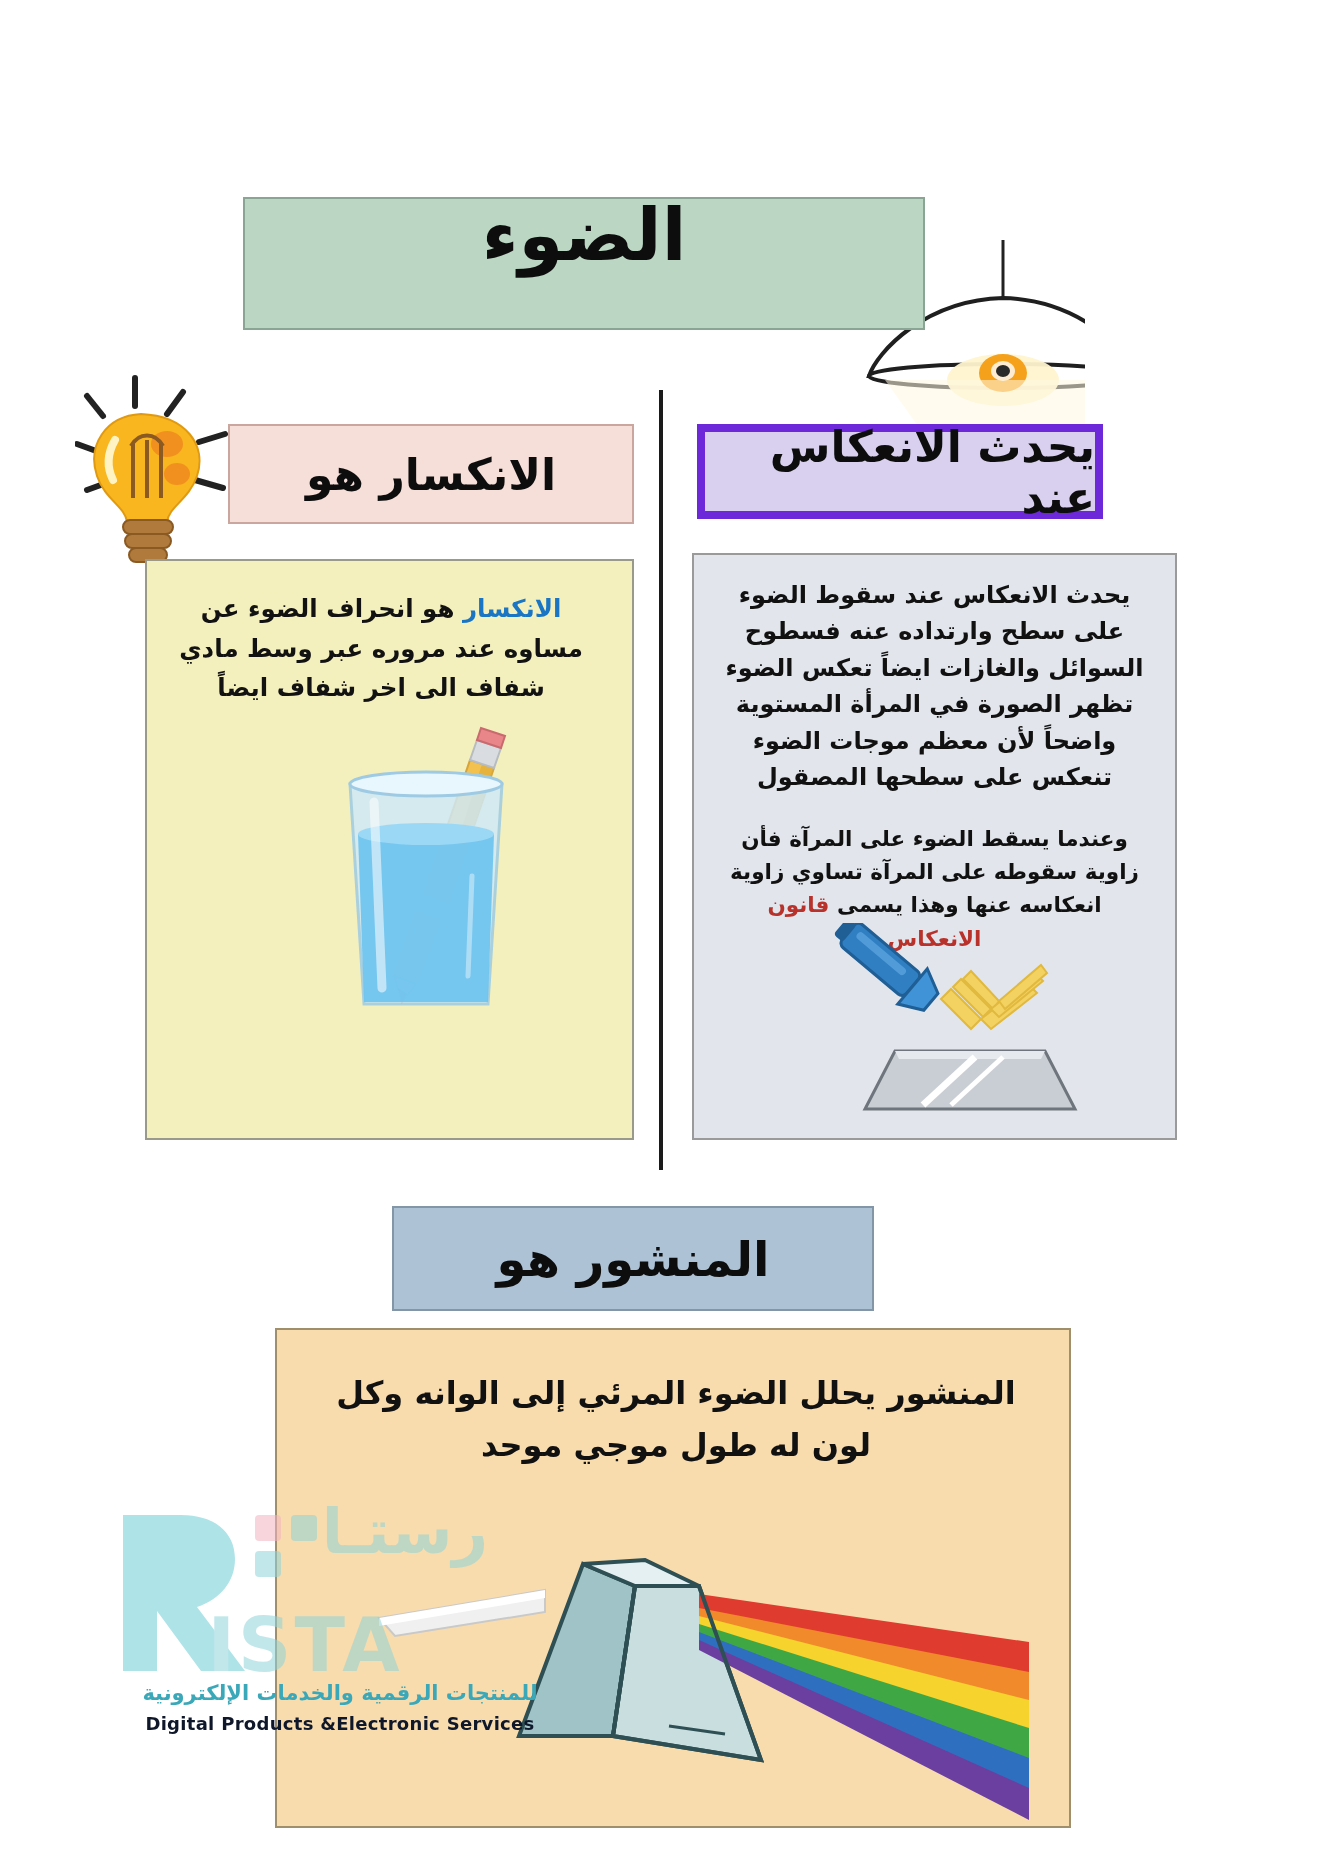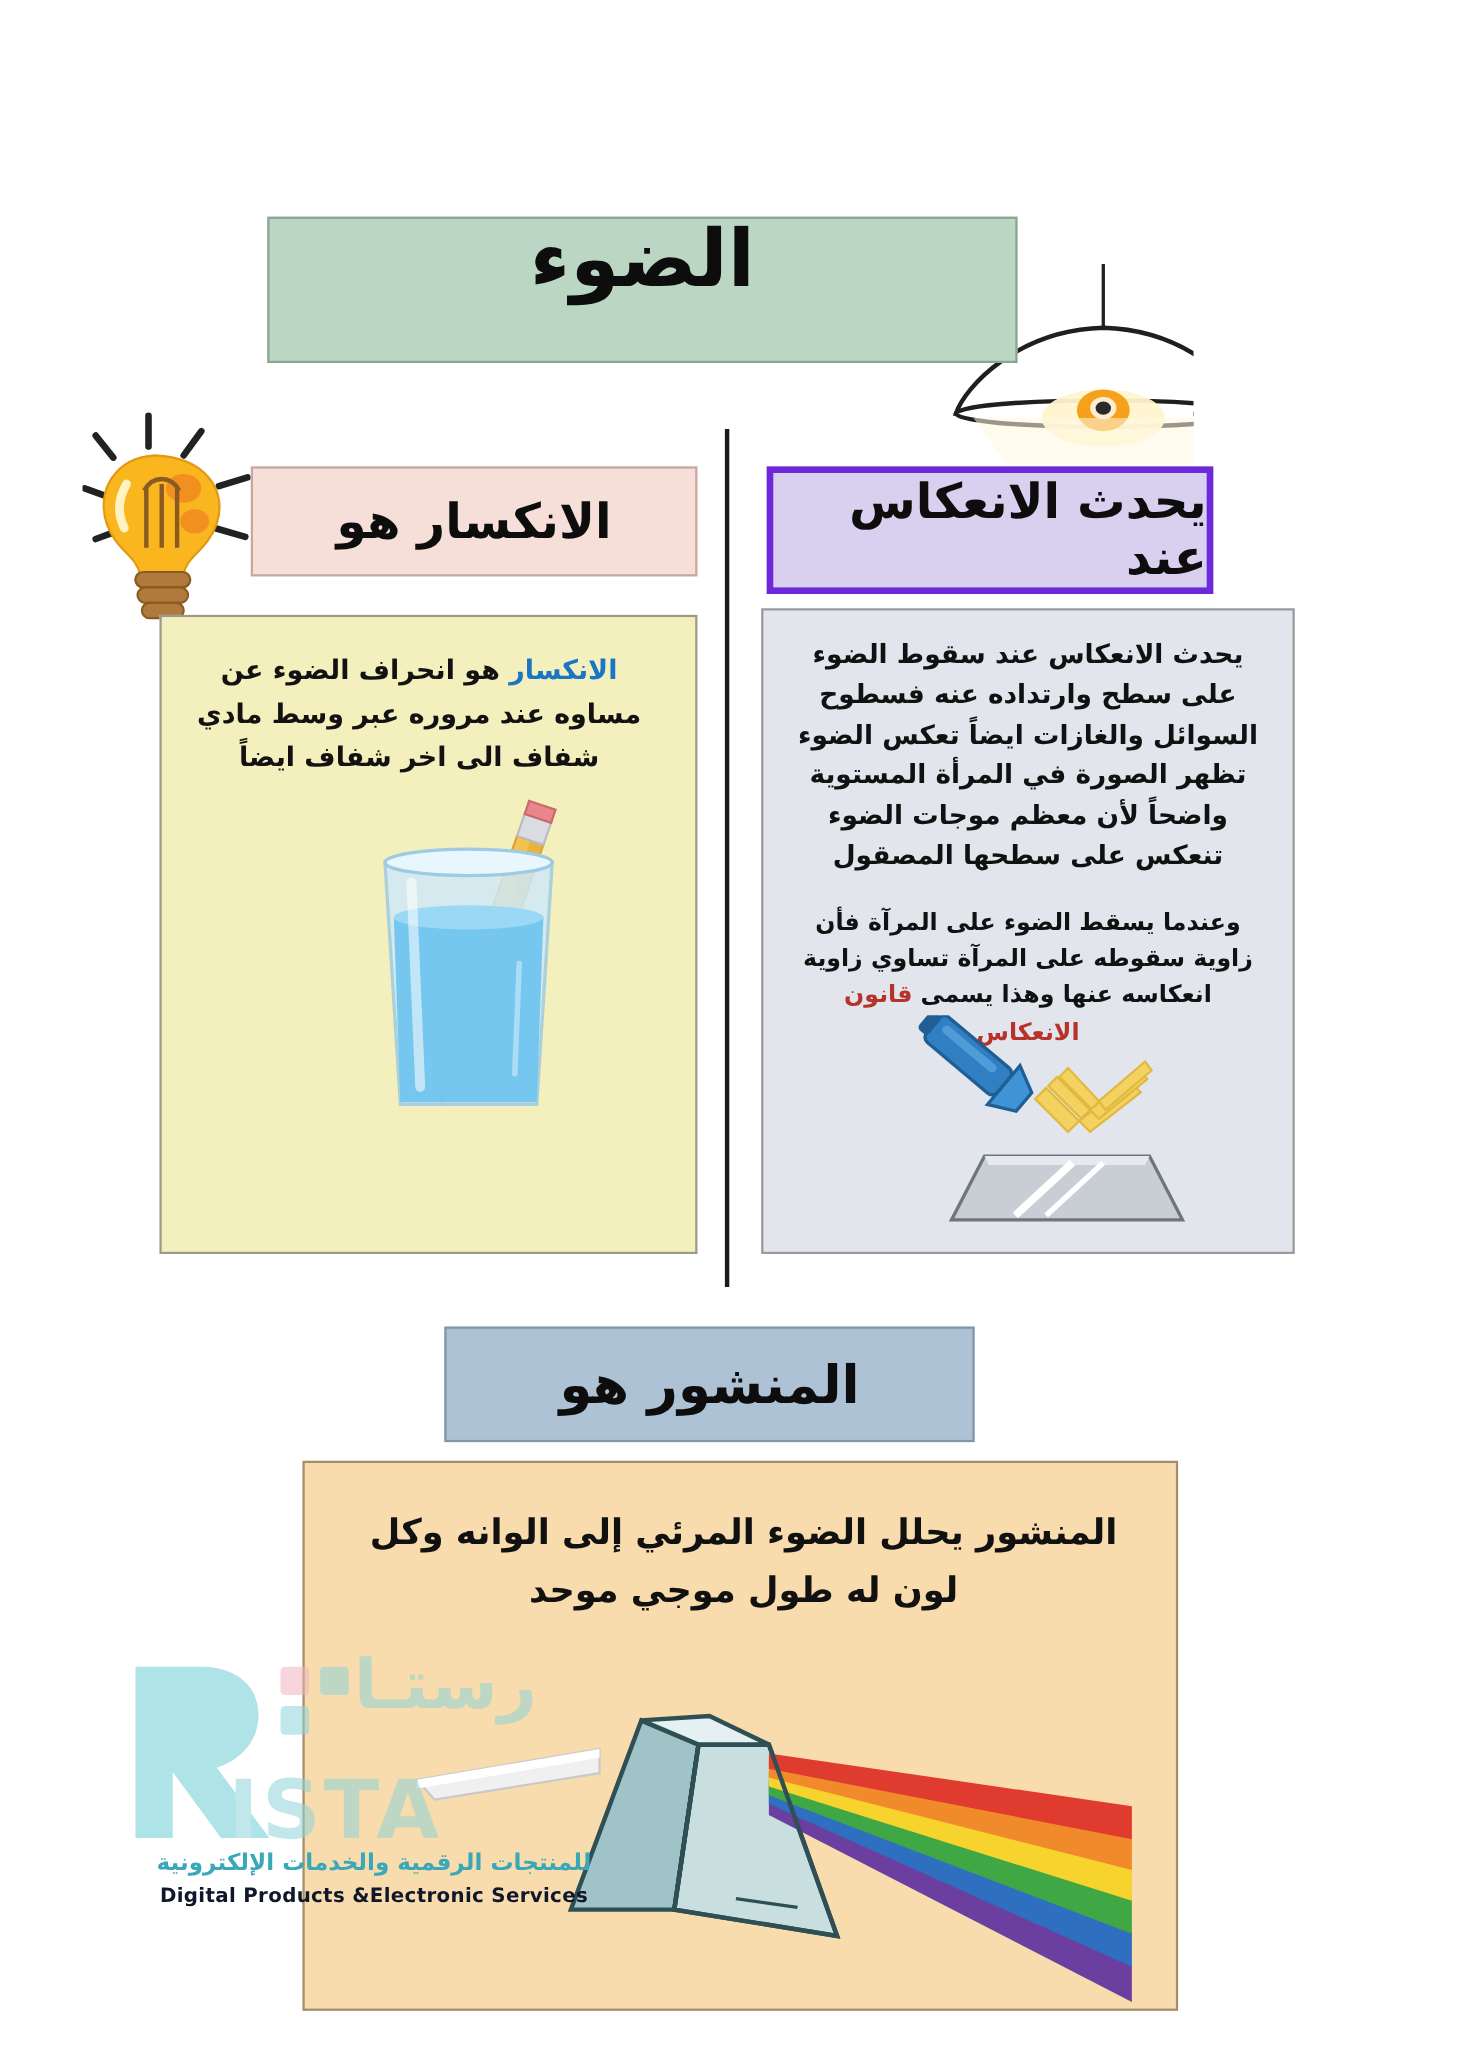--- a/index.html
+++ b/index.html
@@ -47,22 +47,22 @@
     font-size:24.5px;font-weight:bold;color:#121212;
     line-height:1.62;text-align:center;
   }
   .left-body .kw{color:#1a76c4;}
 
   
   .glass-wrap{position:absolute;left:0;right:0;top:165px;height:290px;}
 
   
   .right-head{
-    position:absolute;left:697px;top:424px;width:406px;height:116px;
-    background:#d9d0ef;border:6px solid #6d28d9;box-sizing:border-box;
+    position:absolute;left:697px;top:424px;width:406px;height:95px;
+    background:#d9d0ef;border:8px solid #6d28d9;box-sizing:border-box;
     display:flex;align-items:center;justify-content:center;
   }
   .right-head .t{font-size:44px;font-weight:bold;color:#0d0d0d;}
 
   .right-body{
     position:absolute;left:692px;top:553px;width:485px;height:587px;
     background:#e2e6ec;border:2px solid #9a9a9a;box-sizing:border-box;
     padding:22px 26px 0 26px;
   }
   .right-body .para{
@@ -72,21 +72,21 @@
   .right-body .para2{
     font-size:21.5px;font-weight:bold;color:#111111;
     line-height:1.55;text-align:center;margin-top:26px;
   }
   .right-body .kw-red{color:#b8312a;}
 
   .mirror-wrap{position:absolute;left:0;right:0;top:368px;height:215px;}
 
   
   .bottom-head{
-    position:absolute;left:404px;top:1206px;width:482px;height:105px;
+    position:absolute;left:392px;top:1206px;width:482px;height:105px;
     background:#aec2d6;border:2px solid #8296a8;box-sizing:border-box;
     display:flex;align-items:center;justify-content:center;
   }
   .bottom-head .t{font-size:48px;font-weight:bold;color:#0d0d0d;}
 
   .bottom-body{
     position:absolute;left:275px;top:1328px;width:796px;height:500px;
     background:#f8dcad;border:2px solid #a08f6d;box-sizing:border-box;
     padding:38px 50px 0 56px;
   }

